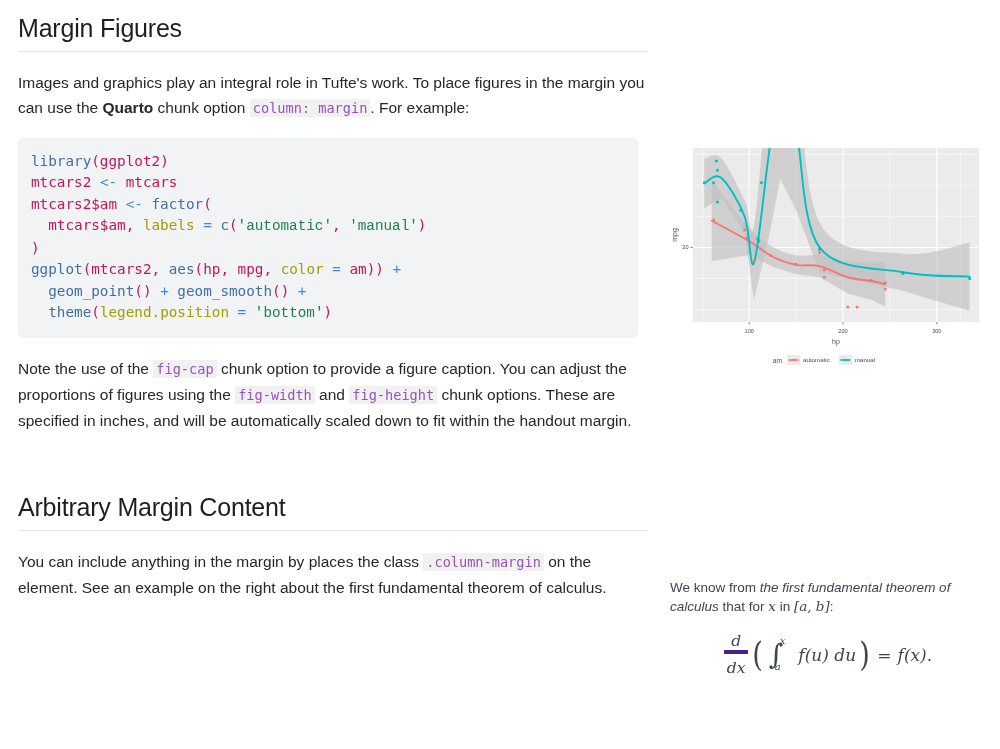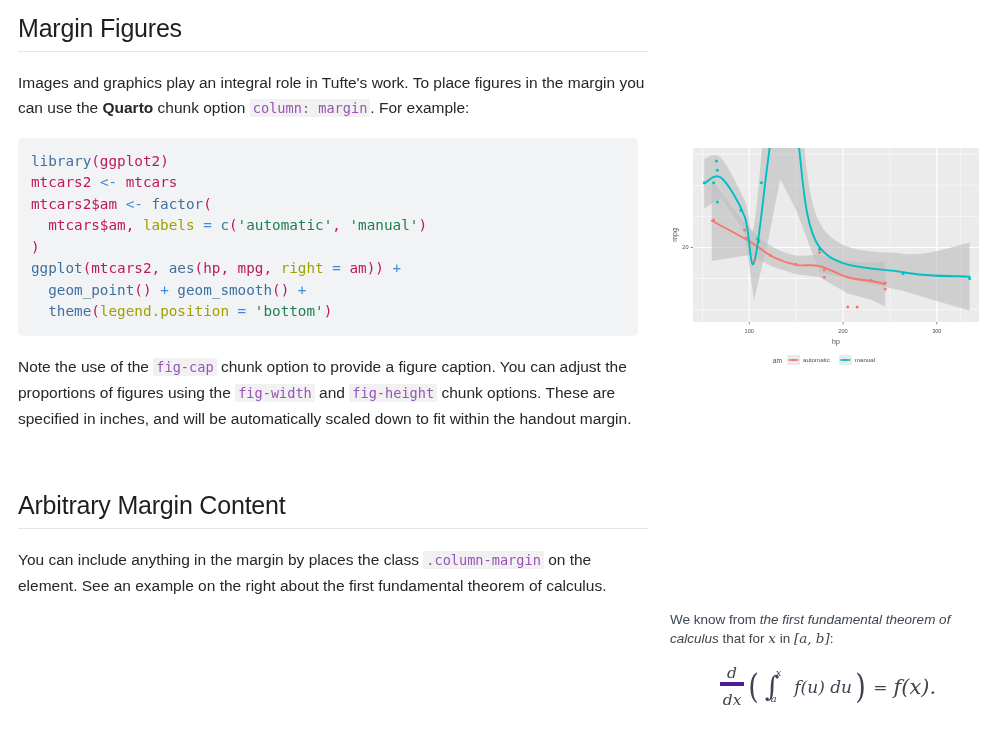--- a/index.html
+++ b/index.html
@@ -79,21 +79,21 @@
     margin: 0;
     font-family: "DejaVu Sans Mono", "Liberation Mono", monospace;
     font-size: 14.3px;
     line-height: 21.5px;
     color: #2a2f33;
     white-space: pre;
   }
   .tok-fn    { color: #4070a0; }
   .tok-op    { color: #3d8bdc; }
   .tok-arg   { color: #a0a000; }
-  .tok-str   { color: #208050; }
+  .tok-str   { color: #208050; font-family: Liberation Mono, monospace; }
   .tok-plain { color: #be185d; }
 
   .margin-text {
     font-size: 13.5px;
     line-height: 19px;
     color: #3d4550;
     margin: 0;
   }
   .margin-text em { font-style: italic; }
 
@@ -113,21 +113,21 @@
     left: 670px;
     top: 140px;
     width: 318px;
     height: 230px;
   }
 
   
   .math-note {
     position: absolute;
     left: 670px;
-    top: 610px;
+    top: 578px;
     width: 315px;
   }
   .math-display {
     margin-top: 16px;
     text-align: center;
     color: #3d4550;
   }
 
   
   .mjx { font-family: "DejaVu Serif", "Liberation Serif", serif; font-style: italic; }
@@ -196,21 +196,21 @@
       <span>Images and graphics play an integral role in Tufte's work. To place figures in the</span>
       <span>margin you can use the </span><strong class="bold-term">Quarto</strong><span> chunk option </span><code class="inline-code">column: margin</code><span>. For example:</span>
     </p>
 
     <div class="code-block">
       <pre><span id="code-render"><span class="tok-fn">library</span><span class="tok-plain">(ggplot2)</span>
 <span class="tok-plain">mtcars2 </span><span class="tok-op">&lt;-</span><span class="tok-plain"> mtcars</span>
 <span class="tok-plain">mtcars2$am </span><span class="tok-op">&lt;-</span><span class="tok-plain"> </span><span class="tok-fn">factor</span><span class="tok-plain">(</span>
 <span class="tok-plain">  mtcars$am, </span><span class="tok-arg">labels</span><span class="tok-plain"> </span><span class="tok-op">=</span><span class="tok-plain"> </span><span class="tok-fn">c</span><span class="tok-plain">(</span><span class="tok-str">'automatic'</span><span class="tok-plain">, </span><span class="tok-str">'manual'</span><span class="tok-plain">)</span>
 <span class="tok-plain">)</span>
-<span class="tok-fn">ggplot</span><span class="tok-plain">(mtcars2, </span><span class="tok-fn">aes</span><span class="tok-plain">(hp, mpg, </span><span class="tok-arg">right</span><span class="tok-plain"> </span><span class="tok-op">=</span><span class="tok-plain"> am)) </span><span class="tok-op">+</span>
+<span class="tok-fn">ggplot</span><span class="tok-plain">(mtcars2, </span><span class="tok-fn">aes</span><span class="tok-plain">(hp, mpg, </span><span class="tok-arg">color</span><span class="tok-plain"> </span><span class="tok-op">=</span><span class="tok-plain"> am)) </span><span class="tok-op">+</span>
 <span class="tok-plain">  </span><span class="tok-fn">geom_point</span><span class="tok-plain">() </span><span class="tok-op">+</span><span class="tok-plain"> </span><span class="tok-fn">geom_smooth</span><span class="tok-plain">() </span><span class="tok-op">+</span>
 <span class="tok-plain">  </span><span class="tok-fn">theme</span><span class="tok-plain">(</span><span class="tok-arg">legend.position</span><span class="tok-plain"> </span><span class="tok-op">=</span><span class="tok-plain"> </span><span class="tok-str">'bottom'</span><span class="tok-plain">)</span></span></pre>
     </div>
 
     <p class="body-text">
       <span>Note the use of the </span><code class="inline-code">fig-cap</code><span> chunk option to provide a figure caption. You can adjust the proportions of figures using the </span><code class="inline-code">fig-width</code><span> and </span><code class="inline-code">fig-height</code><span> chunk options. These are specified in inches, and will be automatically scaled down to fit within the handout margin.</span>
     </p>
 
     <div style="height:46px"></div>
 
@@ -318,18 +318,18 @@
       <span class="math-row">
         <span class="frac">
           <span class="num">d</span>
           <span class="den">dx</span>
         </span>
         <span class="paren">(</span>
         <span class="intg">∫<span class="lim-up">x</span><span class="lim-lo">a</span></span>
         <span class="mitem" style="font-size:17px;margin-left:14px;">f(u) du</span>
         <span class="paren">)</span>
         <span class="mrel" style="font-size:17px;">=</span>
-        <span class="mitem" style="font-size:21px;">f(x).</span>
+        <span class="mitem" style="font-size:17px;">f(x).</span>
       </span>
     </div>
   </div>
 
 </div>
 
 </body></html>

